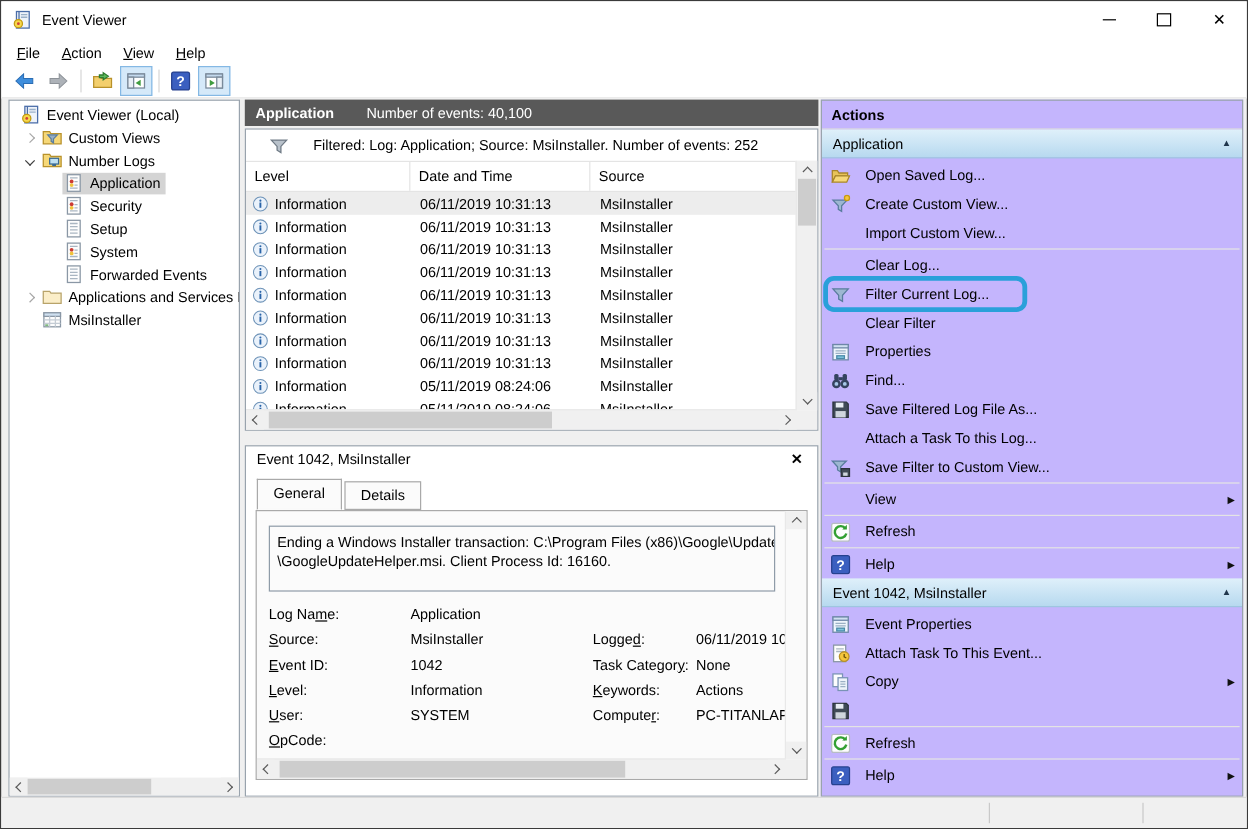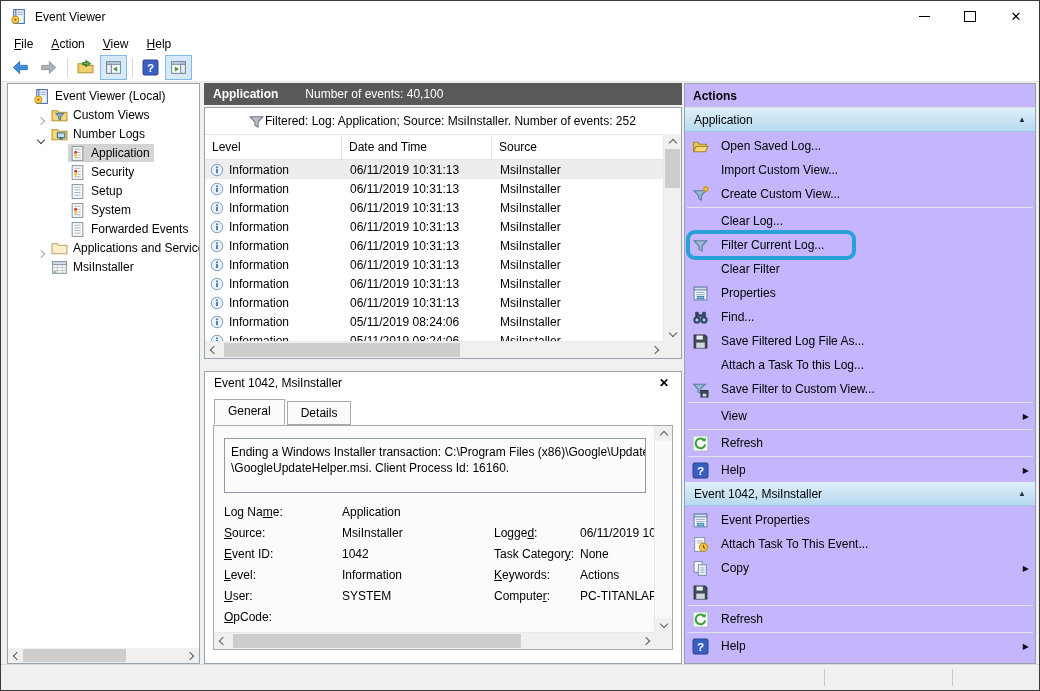--- a/index.html
+++ b/index.html
@@ -22,21 +22,21 @@
   .toolbar{position:absolute;top:53px;left:0;right:0;height:26px;display:flex;align-items:center;padding-left:6px;}
   .tb-btn{width:25px;height:23px;display:flex;align-items:center;justify-content:center;border:1px solid transparent;margin-right:1px;}
   .tb-btn.sel{background:#d5e9f9;border-color:#84b8e4;}
   .tb-sep{width:1px;height:19px;background:#d6d6d6;margin:0 4px;}
   .ic{display:inline-flex;width:17px;height:17px;flex:0 0 auto;}
   .ic svg{width:100%;height:100%;}
   .ic-sm{width:14px;height:14px;}
   
   .tree-panel{position:absolute;left:6px;top:82px;width:193px;bottom:26px;background:#fff;border:1px solid #99a3ad;box-sizing:border-box;overflow:hidden;}
   .tree-rows{position:absolute;top:2px;left:0;right:0;bottom:16px;overflow:hidden;}
-  .tree-row{height:19px;display:flex;align-items:flex-end;white-space:nowrap;margin-left:16px;}
+  .tree-row{height:19px;display:flex;align-items:center;white-space:nowrap;}
   .exp{width:18px;flex:0 0 18px;display:flex;align-items:center;justify-content:center;}
   .chv{width:5px;height:5px;display:block;}
   .chv.r{border-right:1px solid #a6a6a6;border-bottom:1px solid #a6a6a6;transform:rotate(-45deg);}
   .chv.d{border-right:1.5px solid #404040;border-bottom:1.5px solid #404040;transform:rotate(45deg);}
   .node{display:flex;align-items:center;gap:5px;height:18px;padding:0 4px 0 1px;}
   .node.selected{background:#d4d4d4;}
   
   .scroll{position:absolute;background:#f0f0f0;display:flex;}
   .scroll.h{flex-direction:row;align-items:stretch;}
   .scroll.v{flex-direction:column;align-items:stretch;}
@@ -49,21 +49,21 @@
   .strack{flex:1;position:relative;}
   .sthumb{position:absolute;background:#cdcdcd;}
   .scroll.h .sthumb{top:1px;bottom:1px;}
   .scroll.v .sthumb{left:1px;right:1px;}
   .tree-hscroll{left:0;right:0;bottom:0;height:15px;}
   
   .center{position:absolute;left:203px;top:82px;width:478px;bottom:26px;}
   .center-header{height:22px;background:#595959;color:#fff;display:flex;align-items:center;padding-left:9px;}
   .center-header .log{font-weight:bold;margin-right:27px;}
   .list-box{position:absolute;top:24px;left:0;right:0;height:252px;background:#fff;border:1px solid #99a3ad;box-sizing:border-box;}
-  .filter-row{height:26px;display:flex;align-items:center;gap:0;padding-left:8px;margin-left:35px;}
+  .filter-row{height:26px;display:flex;align-items:center;gap:20px;padding-left:19px;}
   .cols{height:26px;display:grid;grid-template-columns:137px 150px 1fr;border-top:1px solid #e4e4e4;border-bottom:1px solid #e4e4e4;box-sizing:border-box;margin-right:17px;}
   .col{display:flex;align-items:center;padding-left:7px;border-right:1px solid #e4e4e4;}
   .rows{position:absolute;top:52px;left:0;right:17px;bottom:16px;overflow:hidden;}
   .row{height:19px;display:grid;grid-template-columns:137px 150px 1fr;align-items:center;}
   .row.selected{background:#ededed;}
   .cell-level{display:flex;align-items:center;gap:5px;padding-left:5px;}
   .cell{padding-left:8px;white-space:nowrap;overflow:hidden;}
   .list-vscroll{top:26px;right:0;bottom:16px;width:17px;border-left:1px solid #e8e8e8;}
   .list-hscroll{left:0;right:17px;bottom:0;height:16px;border-top:1px solid #e8e8e8;}
   .corner{position:absolute;right:0;bottom:0;width:17px;height:16px;background:#f0f0f0;}
@@ -626,31 +626,31 @@
           <div class="act-item">
             <span class="ic act-ic">
               <svg viewBox="0 0 16 16">
                 <path d="M1.5 13V4h4l1.2 1.8h6.8V8H4l-2.5 5z" fill="#e8c35a" stroke="#a8862a"></path>
                 <path d="M4 8h11l-2.2 5H1.5z" fill="#f6d878" stroke="#a8862a"></path>
               </svg>
             </span>
             <span class="act-label">Open Saved Log...</span>
           </div>
           <div class="act-item">
+            <span class="ic act-ic">
+              <svg viewBox="0 0 16 16">
+                <path d="M2 4.5h11L8.8 9v4.3l-2.6-1.6V9z" fill="#9db7d1" stroke="#5a7d9e"></path>
+                <circle cx="13" cy="2.8" r="2" fill="#f5c63c" stroke="#c79a10"></circle>
+              </svg>
+            </span>
+            <span class="act-label">Create Custom View...</span>
+          </div>
+          <div class="act-item">
             <span class="act-ic"></span>
             <span class="act-label">Import Custom View...</span>
-          </div>
-          <div class="act-item">
-            <span class="ic act-ic">
-              <svg viewBox="0 0 16 16">
-                <path d="M2 4.5h11L8.8 9v4.3l-2.6-1.6V9z" fill="#9db7d1" stroke="#5a7d9e"></path>
-                <circle cx="13" cy="2.8" r="2" fill="#f5c63c" stroke="#c79a10"></circle>
-              </svg>
-            </span>
-            <span class="act-label">Create Custom View...</span>
           </div>
           <div class="act-sep"></div>
           <div class="act-item">
             <span class="act-ic"></span>
             <span class="act-label">Clear Log...</span>
           </div>
           <div class="act-item">
             <span class="ic act-ic">
               <svg viewBox="0 0 16 16">
                 <path d="M2 3.5h12L9.5 8.5v4.8l-3-1.8v-3z" fill="#9db7d1" stroke="#5a7d9e"></path>

